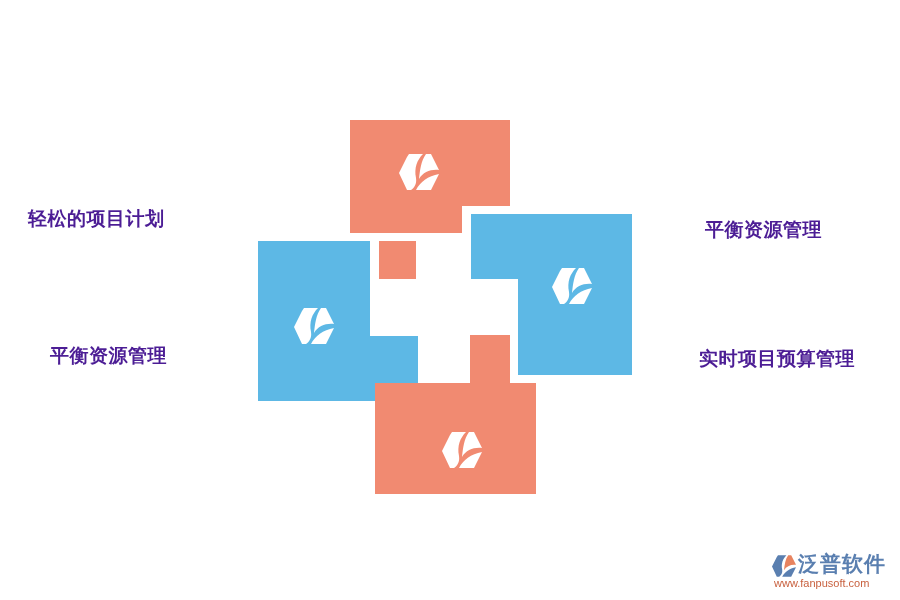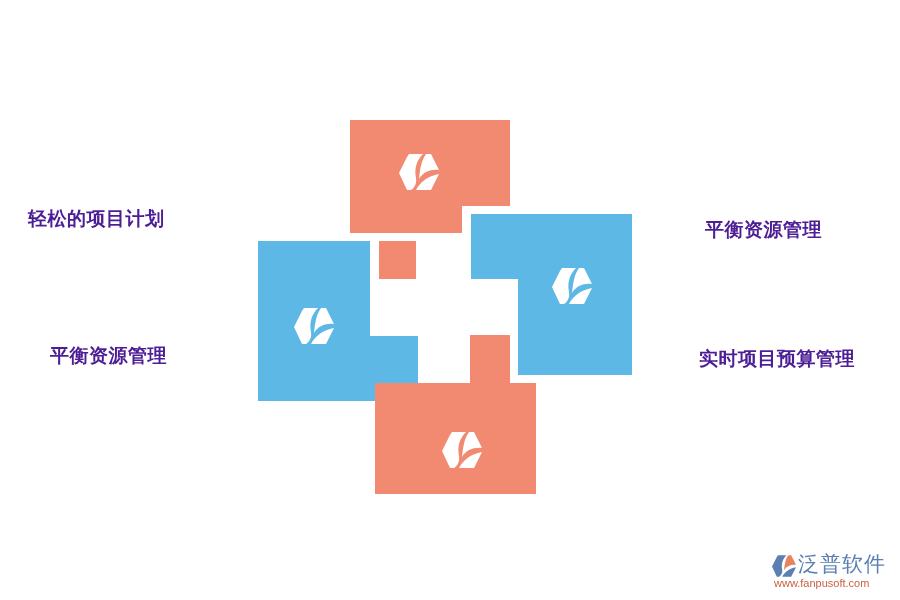--- a/index.html
+++ b/index.html
@@ -10,21 +10,21 @@
     }
     .blk { position: absolute; }
     .salmon { background: #f18a71; }
     .blue { background: #5db8e5; }
     .label {
       position: absolute; font-size: 19px; font-weight: bold; color: #4c1d95;
       white-space: nowrap; letter-spacing: 0.5px;
     }
     .logo-icon { position: absolute; width: 44px; height: 40px; }
     .brand { position: absolute; left: 768px; top: 552px; width: 128px; height: 40px; }
-    .brand-name { position: absolute; left: 30px; top: -2px; font-size: 21px; color: #5a7fb0; letter-spacing: 1px; white-space: nowrap; }
+    .brand-name { position: absolute; left: 30px; top: -2px; font-size: 21px; color: #5a7fb0; letter-spacing: 1px; white-space: nowrap; font-weight: bold; }
     .brand-url { position: absolute; left: 6px; top: 25px; font-size: 11px; color: #c8603e; font-family: Liberation Sans, sans-serif; white-space: nowrap; }
     .brand-icon { position: absolute; left: 2px; top: 2px; width: 28px; height: 24px; }
   </style>
 </head>
 <body>
 
 <svg width="0" height="0" style="position:absolute">
   <defs>
     <symbol id="hexlogo" viewBox="0 0 44 40">
       <path d="M12 2 L26 2 C20 8 17 16 19 26 C20 32 17 36 14 38 L10 38 L2 21 L10 5 Z" fill="#ffffff"></path>

